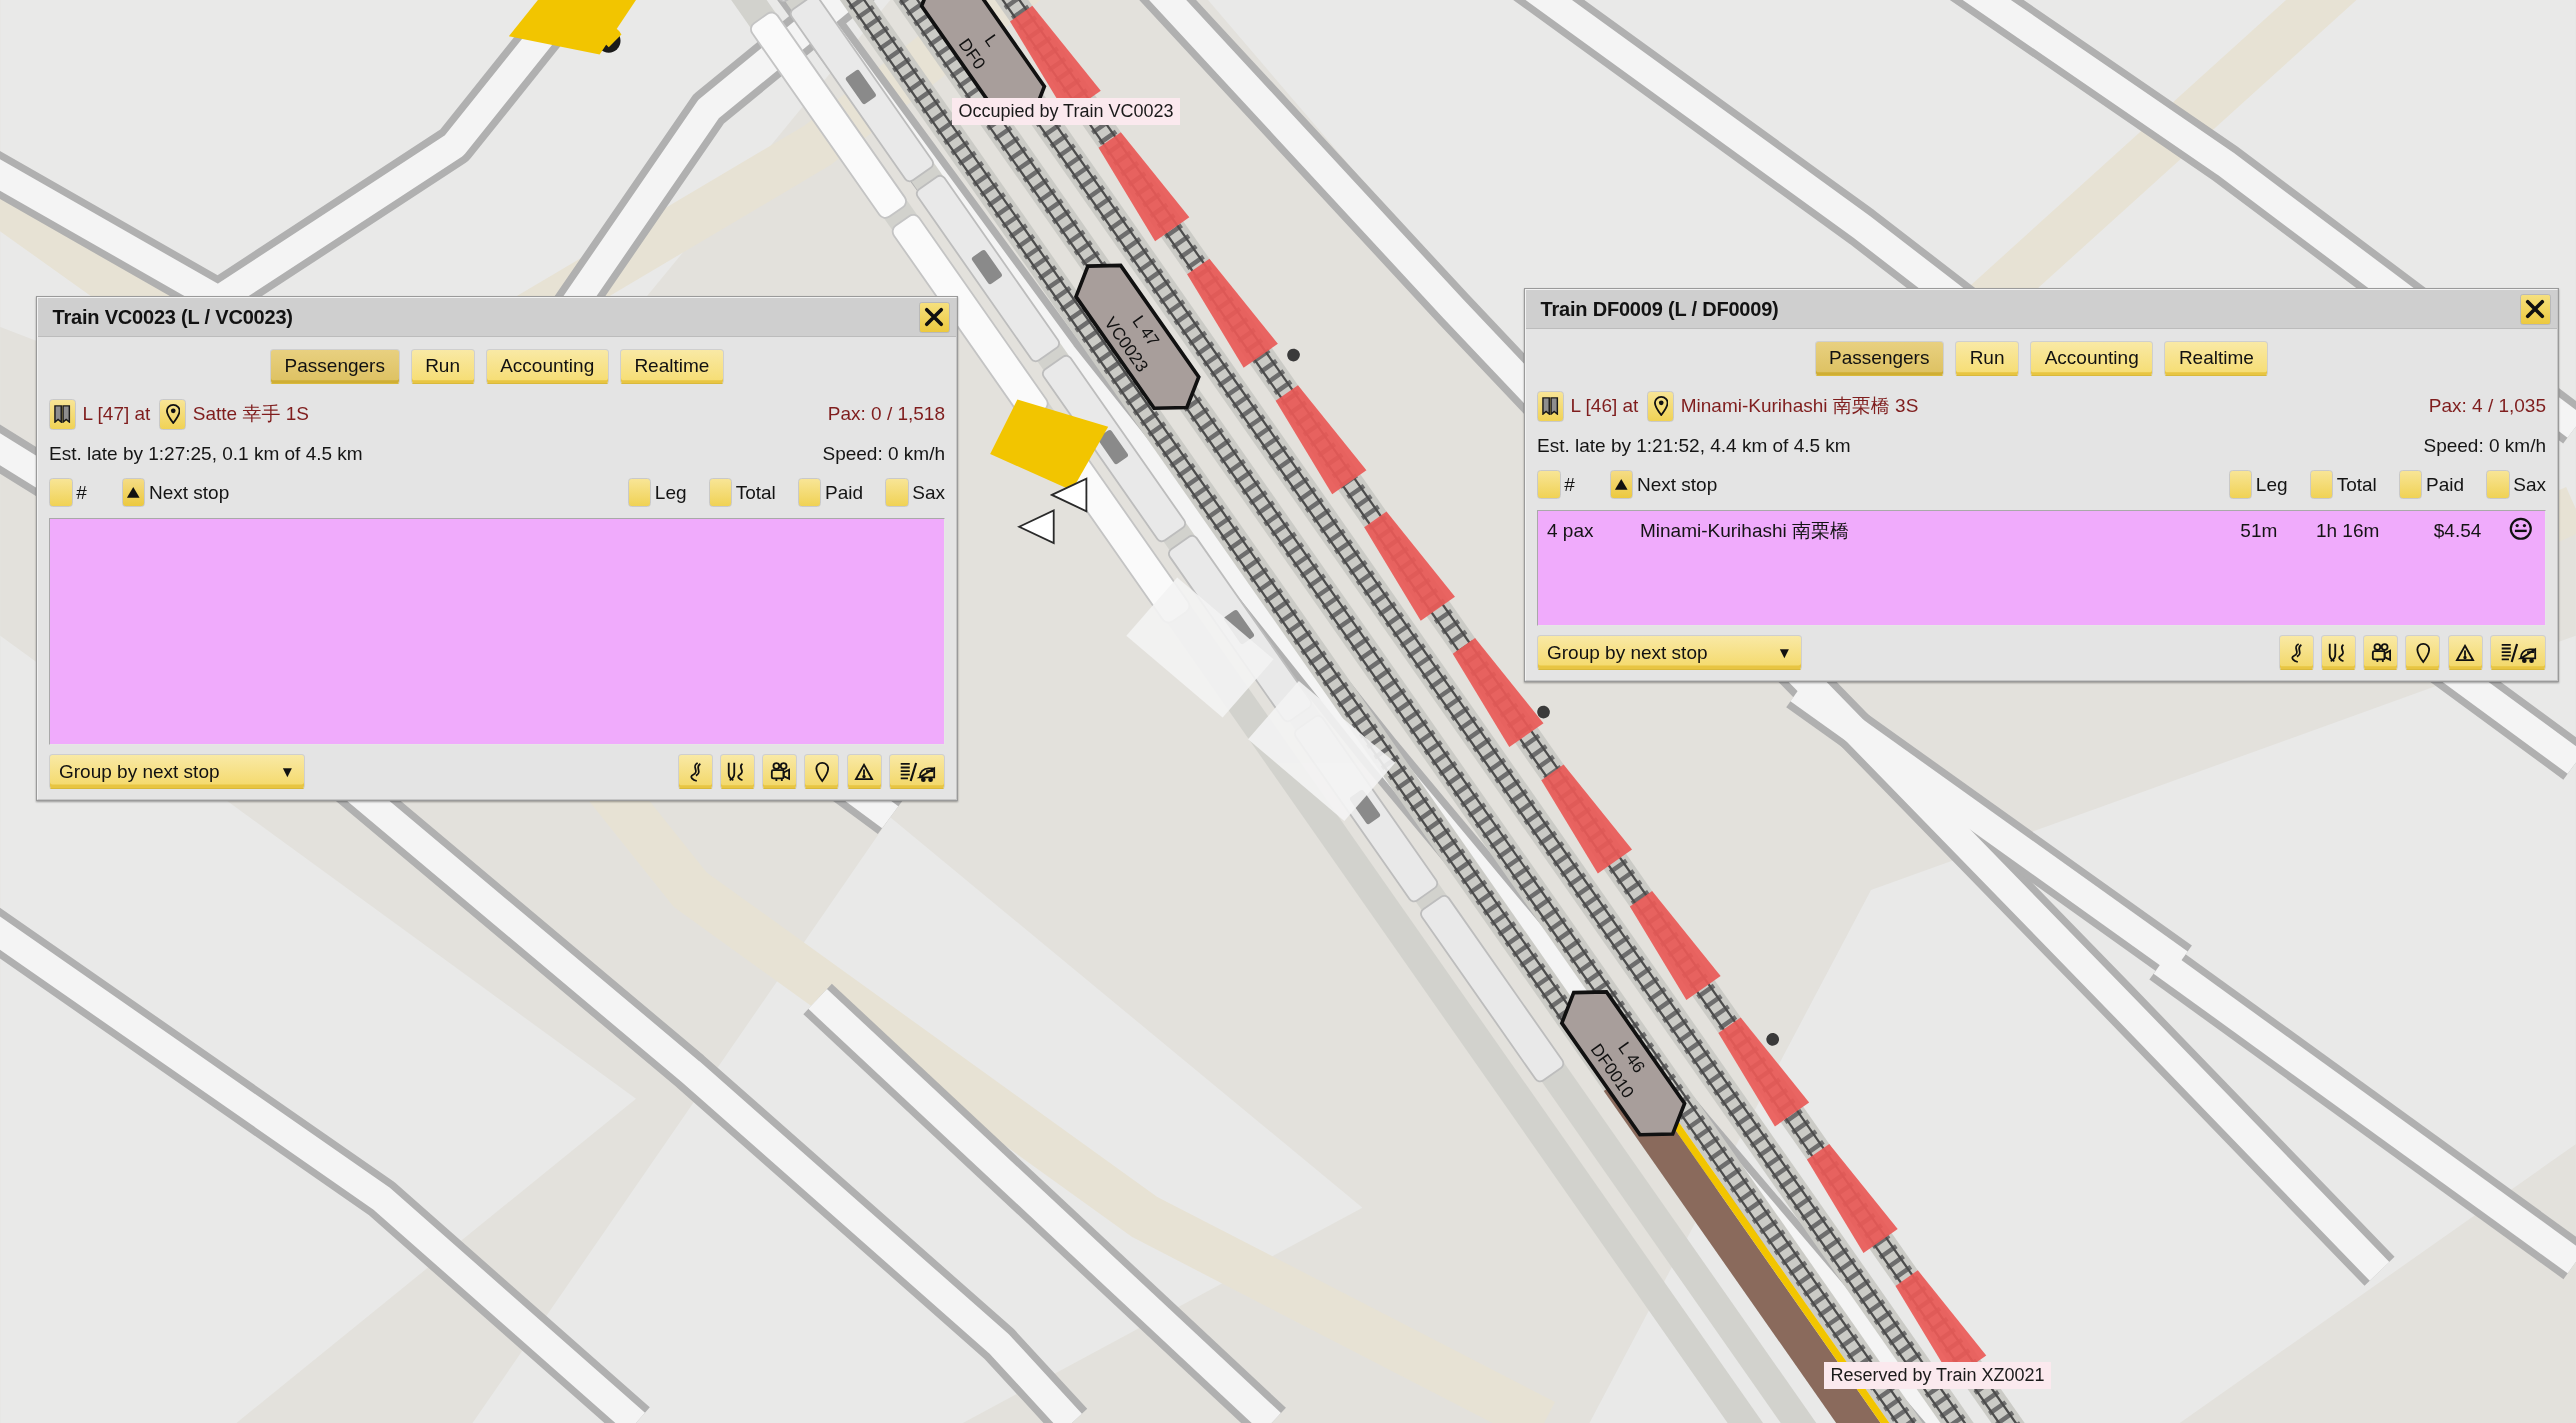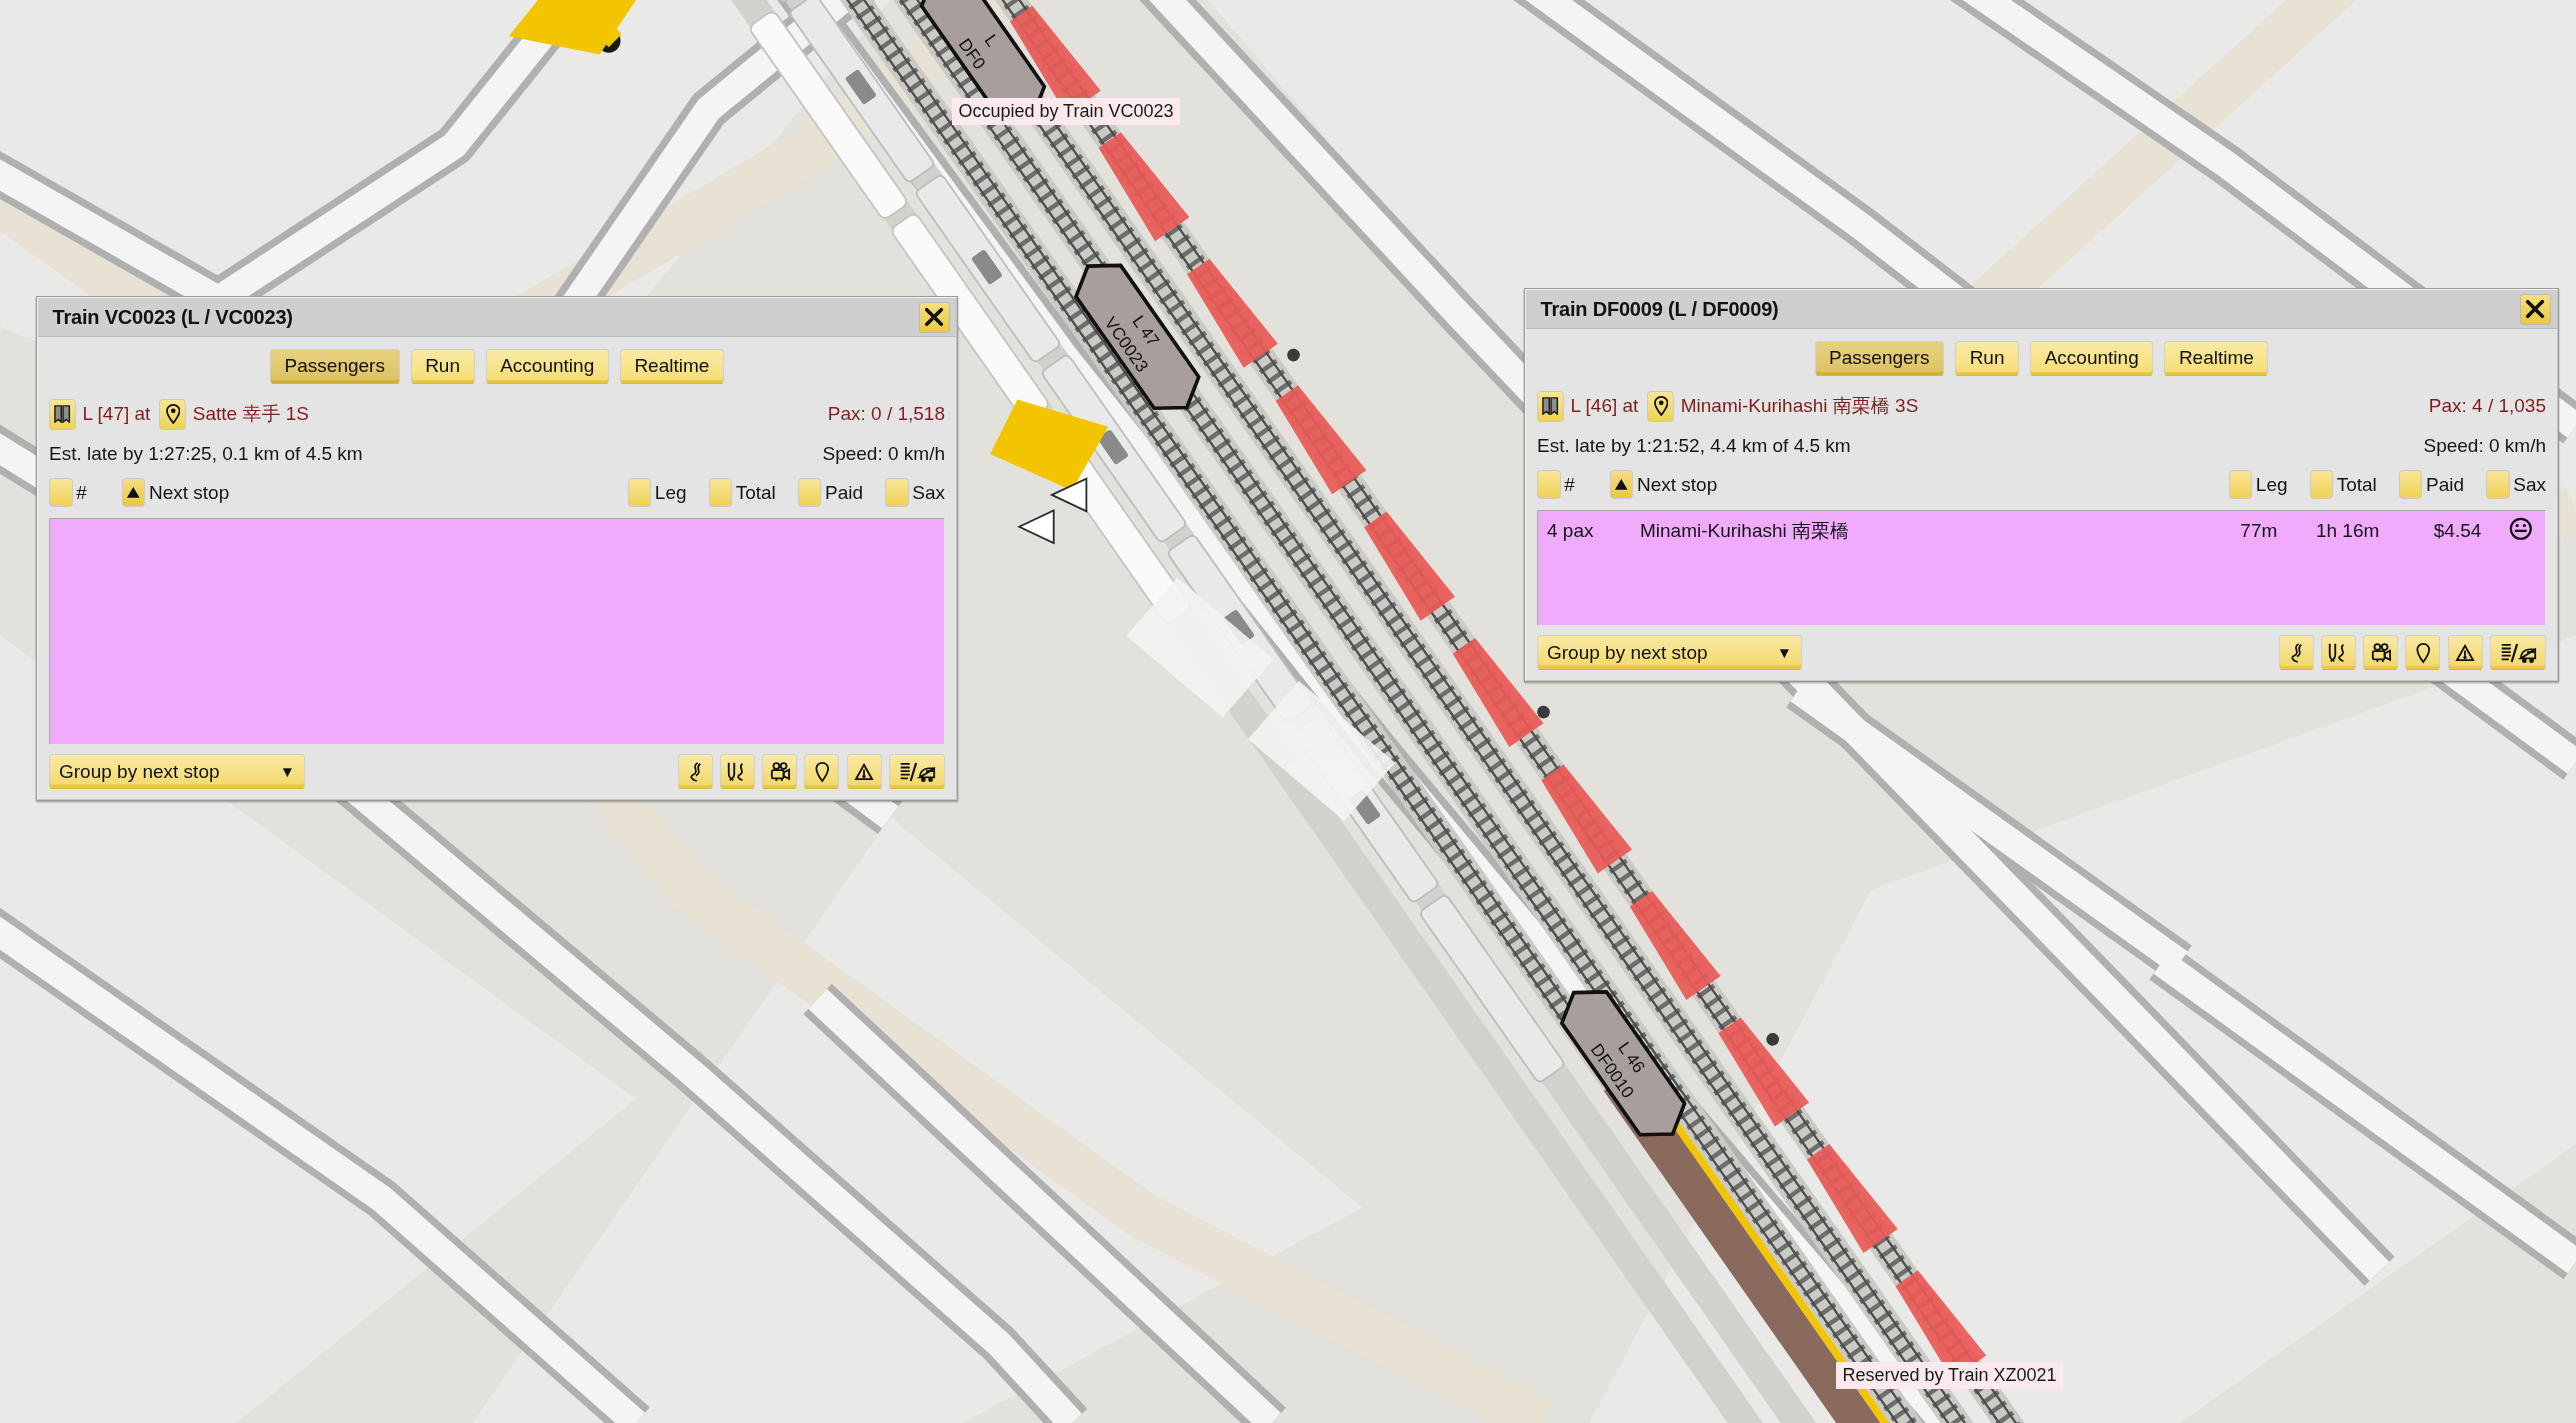--- a/index.html
+++ b/index.html
@@ -420,21 +420,21 @@
 
         <g transform="rotate(55 1085 55)">
           <polygon points="1005,25 1155,25 1175,55 1155,85 1005,85 985,55" fill="#a89e9b" stroke="#111" stroke-width="4"></polygon>
           <text x="1080" y="50" font-family="Liberation Sans, sans-serif" font-size="19" fill="#111" text-anchor="middle">L</text>
           <text x="1080" y="76" font-family="Liberation Sans, sans-serif" font-size="19" fill="#111" text-anchor="middle">DF0</text>
         </g>
       </g>
     </svg>
 
     <div class="map-label" style="left:910px; top:98px;margin-left:42px;">Occupied by Train VC0023</div>
-    <div class="map-label" style="left:1824px; top:1362px;margin-left:12px;">Reserved by Train XZ0021</div>
+    <div class="map-label" style="left:1824px; top:1362px;">Reserved by Train XZ0021</div>
   </div>
 
   <div class="panel" style="left:36px; top:296px; width:922px; height:505px;">
     <div class="panel-inner">
       <div class="titlebar">
         <div class="title">Train VC0023 (L / VC0023)</div>
         <div class="close-btn">
           <svg width="20" height="20" viewBox="0 0 22 22">
             <path d="M3 3 L19 19 M19 3 L3 19" stroke="#111" stroke-width="4" stroke-linecap="round"></path>
           </svg>
@@ -647,21 +647,21 @@
             <span class="chk"></span>
             <span>Sax</span>
           </div>
         </div>
 
         <div class="listbox">
           <div class="paxrow">
             <span class="c-pax">4 pax</span>
             <span class="c-dest">Minami-Kurihashi 南栗橋</span>
             <span class="spacer"></span>
-            <span class="c-leg">77m</span>
+            <span class="c-leg">51m</span>
             <span class="c-total">1h 16m</span>
             <span class="c-paid">$4.54</span>
             <span class="c-face">
               <svg width="23.6" height="23.6" viewBox="0 0 26 26">
                 <circle cx="13" cy="13" r="11" fill="none" stroke="#111" stroke-width="2.4"></circle>
                 <circle cx="9" cy="9.5" r="1.8" fill="#111"></circle>
                 <circle cx="17" cy="9.5" r="1.8" fill="#111"></circle>
                 <rect x="6.5" y="14" width="13" height="2.6" fill="#111"></rect>
               </svg>
             </span>

